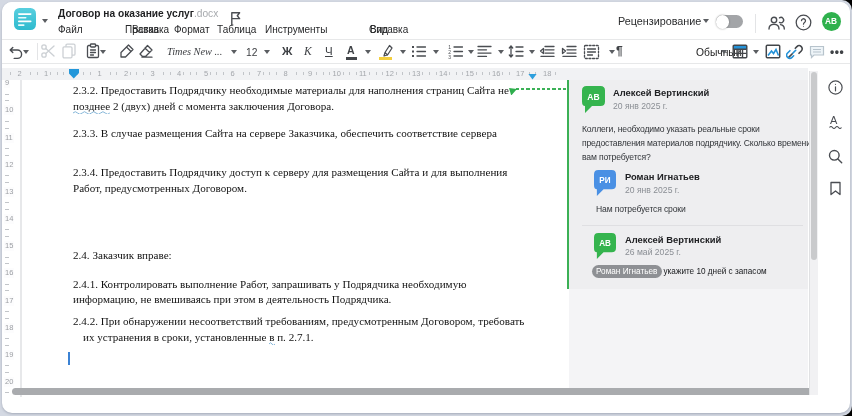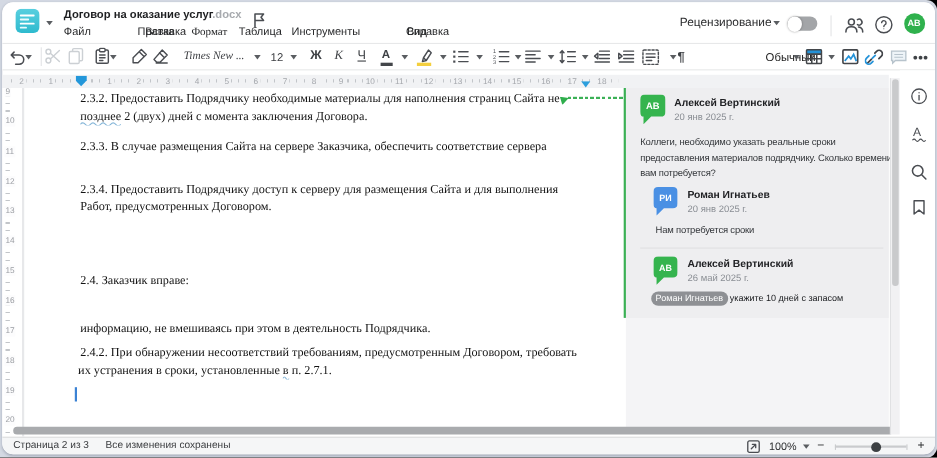--- a/index.html
+++ b/index.html
@@ -33,29 +33,29 @@
           <stop offset="1" stop-color="#2ebace"></stop>
         </linearGradient>
       </defs>
  <rect x="0" y="0" width="22" height="22" rx="5.5" fill="url(#tg)"></rect>
  <rect x="4" y="5.2" width="13.5" height="1.7" rx="0.8" fill="#fff"></rect>
  <rect x="4" y="8.9" width="8.5" height="1.7" rx="0.8" fill="#e8fbfd"></rect>
  <rect x="4" y="12.6" width="13.5" height="1.7" rx="0.8" fill="#fff"></rect>
  <rect x="4" y="16.3" width="6.5" height="1.7" rx="0.8" fill="#e8fbfd"></rect>
 </svg>
 <div class="ab caret" style="left:39.5px;top:16.5px;"></div>
-<div class="ab" style="left:56px;top:5.5px;font-size:10.2px;font-weight:bold;color:#1e1f21;white-space:nowrap;" id="ttl">Договор на оказание услуг<span style="color:#a7aaae;font-weight:bold;margin-top:11px;">.docx</span></div>
+<div class="ab" style="left:56px;top:5.5px;font-size:10.2px;font-weight:bold;color:#1e1f21;white-space:nowrap;" id="ttl">Договор на оказание услуг<span style="color:#a7aaae;font-weight:normal;margin-top:11px;">.docx</span></div>
 <svg class="ab ic" style="left:227px;top:9px;stroke-width:1.4" width="13" height="14" viewBox="0 0 13 14">
       <path d="M2.8 13.5 V1.8 h7.8 l-2.3 2.9 2.3 2.9 H2.8"></path>
     </svg>
 
 <div class="mnu" style="left:56px;">Файл</div>
 <div class="mnu" style="left:75px;margin-left:48px;">Правка</div>
 <div class="mnu" style="left:130px;">Вставка</div>
-<div class="mnu" style="left:172px;font-family:Liberation Serif, serif;">Формат</div>
+<div class="mnu" style="left:172px;">Формат</div>
 <div class="mnu" style="left:215px;">Таблица</div>
 <div class="mnu" style="left:263px;">Инструменты</div>
 <div class="mnu" style="left:335px;padding-left:33px;">Вид</div>
 <div class="mnu" style="left:367px;">Справка</div>
 
 <div class="ab" style="left:616px;top:13px;font-size:10.8px;color:#2b2c2e;">Рецензирование</div>
 <div class="ab caret" style="left:701px;top:17px;"></div>
 <div class="ab" style="left:714px;top:13px;width:27px;height:13px;border-radius:7px;background:#a3a5a8;"></div>
 <div class="ab" style="left:713.5px;top:13px;width:13.5px;height:13.5px;border-radius:50%;background:#fff;box-shadow:0 0 2px rgba(0,0,0,.4);"></div>
 <div class="ab sep" style="left:753px;top:12px;height:19px;"></div>
@@ -245,23 +245,24 @@
 <div class="ab" style="left:18.2px;top:0;width:2px;height:317.5px;background:#e7e8ea;"></div>
 
 <div class="dl" style="left:71px;top:4.2px;">2.3.2. Предоставить Подрядчику необходимые материалы для наполнения страниц Сайта не</div>
 <div class="dl" style="left:71px;top:20.5px;"><span class="wavy">позднее<svg width="37" height="3" viewBox="0 0 37 3">
             <path d="M0 2 q2.3 -2.6 4.6 0 t4.6 0 t4.6 0 t4.6 0 t4.6 0 t4.6 0 t4.6 0 t4.6 0" fill="none" stroke="#85b6d8" stroke-width="1"></path>
           </svg></span> 2 (двух) дней с момента заключения Договора.</div>
 <div class="dl" style="left:71px;top:47.2px;">2.3.3. В случае размещения Сайта на сервере Заказчика, обеспечить соответствие сервера</div>
 <div class="dl" style="left:71px;top:86px;">2.3.4. Предоставить Подрядчику доступ к серверу для размещения Сайта и для выполнения</div>
 <div class="dl" style="left:71px;top:102px;">Работ, предусмотренных Договором.</div>
 <div class="dl" style="left:71px;top:169.7px;">2.4. Заказчик вправе:</div>
+<div class="dl" style="left:71px;top:198.2px;">2.4.1. Контролировать выполнение Работ, запрашивать у Подрядчика необходимую</div>
 <div class="dl" style="left:71px;top:213.9px;">информацию, не вмешиваясь при этом в деятельность Подрядчика.</div>
 <div class="dl" style="left:71px;top:235.2px;">2.4.2. При обнаружении несоответствий требованиям, предусмотренным Договором, требовать</div>
-<div class="dl" style="left:69px;top:251px;text-align:center;">их устранения в сроки, установленные <span class="wavy">в<svg width="6" height="3" viewBox="0 0 6 3">
+<div class="dl" style="left:81px;top:251px;text-align:center;">их устранения в сроки, установленные <span class="wavy">в<svg width="6" height="3" viewBox="0 0 6 3">
             <path d="M0 2 q1.5 -2.6 3 0 t3 0" fill="none" stroke="#85b6d8" stroke-width="1"></path>
           </svg></span> п. 2.7.1.</div>
 
 <div class="ab" style="left:66px;top:272.5px;width:1.5px;height:13px;background:#3b82d4;"></div>
 
 <div class="ab" style="left:514px;top:8.8px;width:50.5px;height:1.3px;background:repeating-linear-gradient(to right,#3cb157 0 3.2px,transparent 3.2px 5.2px);"></div>
 <svg class="ab" style="left:507px;top:8.3px;" width="8" height="7.5" viewBox="0 0 8 7.5">
         <path d="M0 0 L8 1 L2.2 7.5 Z" fill="#2fae4d"></path>
       </svg>
 
@@ -316,29 +317,13 @@
       </svg>
 <svg class="ab ic" style="left:10.5px;top:85.5px;stroke-width:1.4" width="15" height="15" viewBox="0 0 15 15">
         <circle cx="6.3" cy="6.3" r="4.8"></circle>
         <path d="M9.9 9.9 L13.7 13.7"></path>
       </svg>
 <svg class="ab ic" style="left:11.5px;top:117.5px;stroke-width:1.3" width="13" height="15" viewBox="0 0 13 15">
         <path d="M2 1.5 h9 v12 l-4.5 -3.5 -4.5 3.5 Z"></path>
       </svg>
 </div>
 
-<div class="ab" id="status" style="left:0;top:395px;width:848px;height:16px;background:#f5f6f7;border-top:1px solid #dcddde;">
-<div class="ab" style="left:10px;top:1px;font-size:9.2px;color:#3a3c3f;">Страница 2 из 3</div>
-<div class="ab" style="left:94px;top:1px;font-size:9.2px;color:#3a3c3f;">Все изменения сохранены</div>
-<svg class="ab ic" style="left:677px;top:2px;stroke-width:1.2" width="12" height="12" viewBox="0 0 12 12">
-        <rect x="0.8" y="0.8" width="10.4" height="10.4" rx="1.5"></rect>
-        <path d="M4 8 L8 4 M5 4 h3 v3"></path>
-      </svg>
-<div class="ab" style="left:697px;top:2.5px;font-size:9.8px;color:#2c2e30;">100%</div>
-<div class="ab caret" style="left:728px;top:6px;"></div>
-<div class="ab" style="left:741px;top:0.5px;font-size:11px;color:#2c2e30;">−</div>
-<div class="ab" style="left:757px;top:7.2px;width:65px;height:1.5px;background:#c9cbcd;"></div>
-      <div class="ab" style="left:757px;top:5.5px;width:1px;height:5px;background:#c9cbcd;"></div>
-      <div class="ab" style="left:821.5px;top:5.5px;width:1px;height:5px;background:#c9cbcd;"></div>
-<div class="ab" style="left:790px;top:3.5px;width:9px;height:9px;border-radius:50%;background:#3c4043;"></div>
-<div class="ab" style="left:832px;top:0.5px;font-size:11px;color:#2c2e30;">+</div>
-</div>
 </div>
 
 </body></html>

